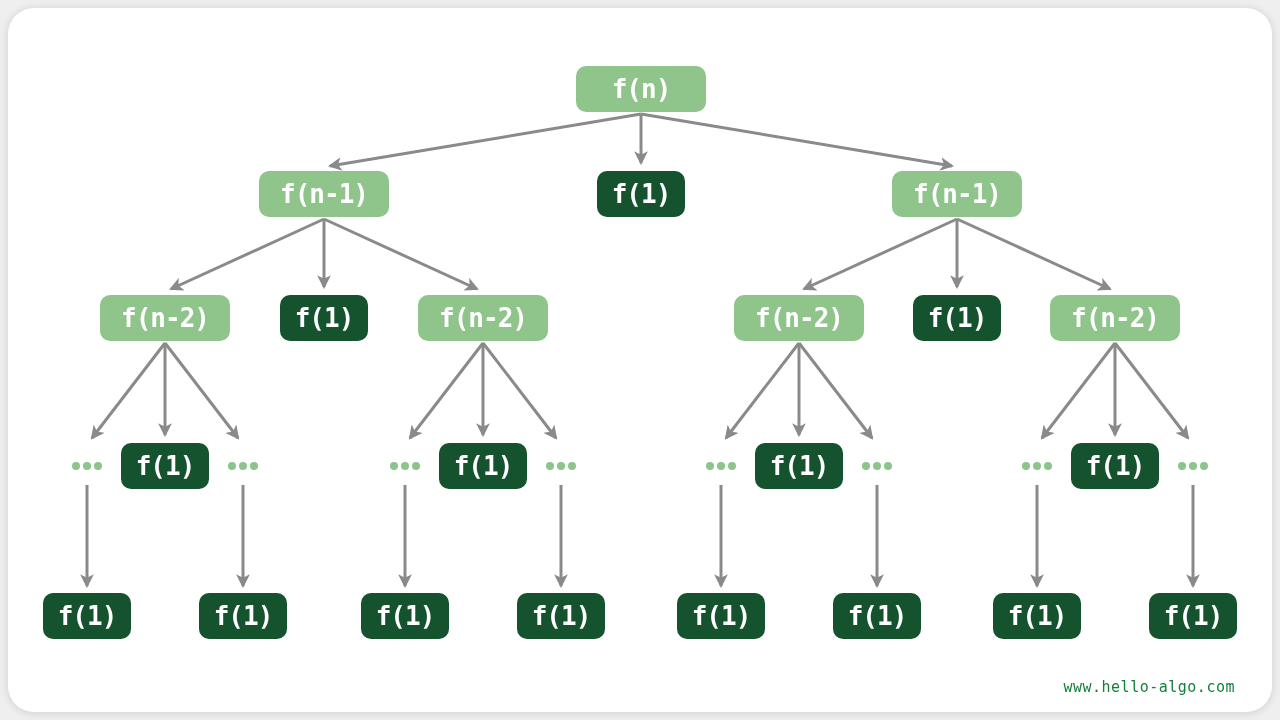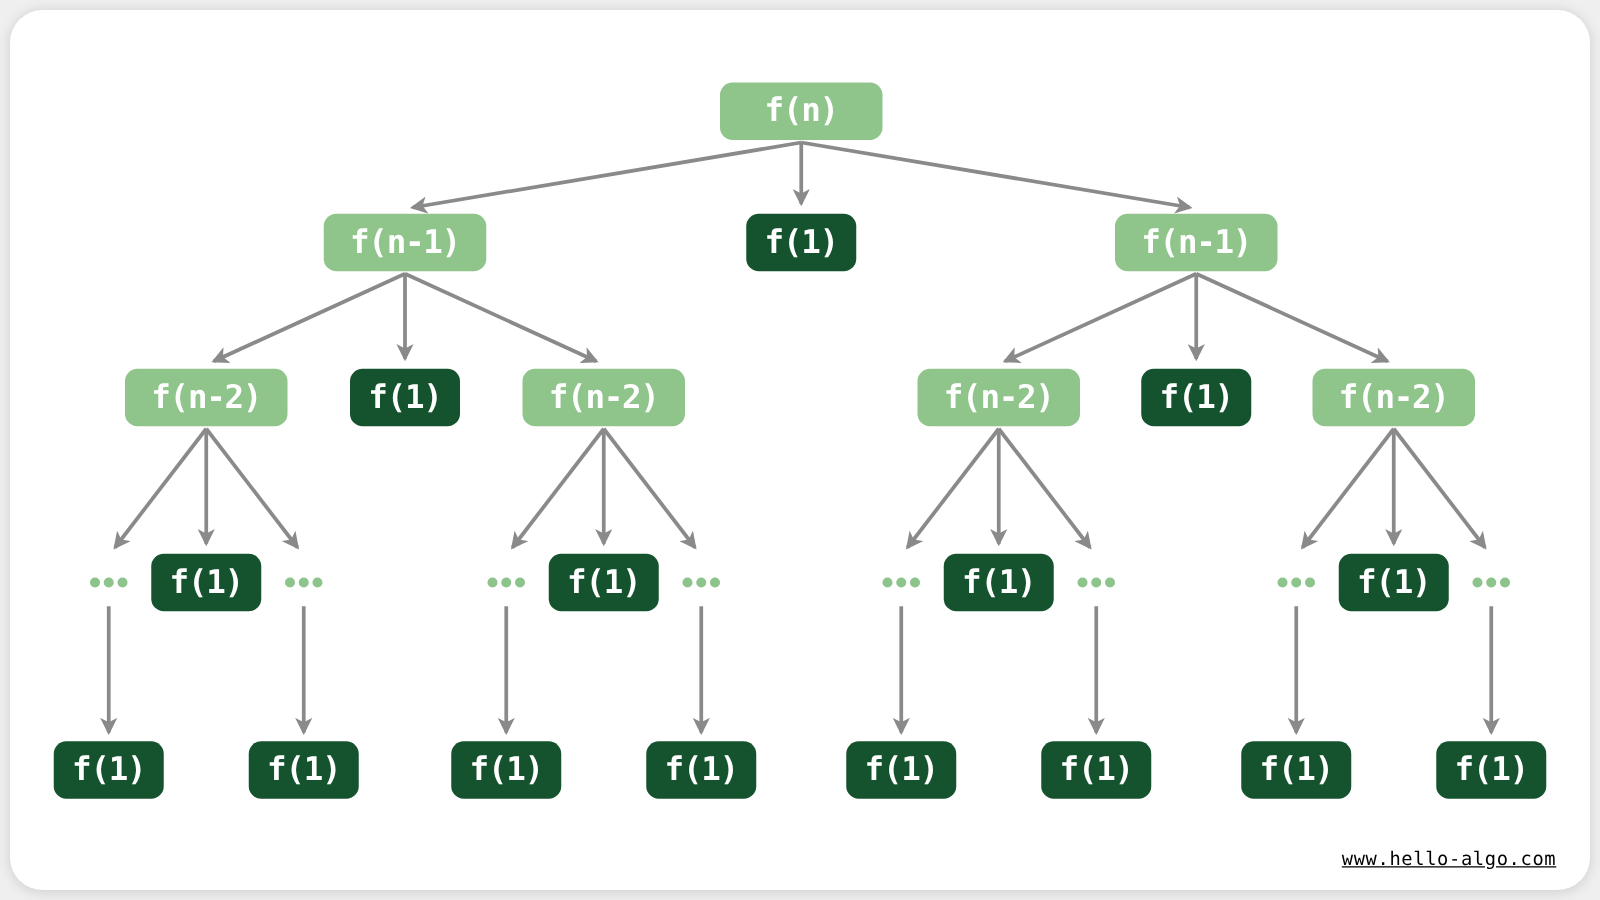--- a/index.html
+++ b/index.html
@@ -45,25 +45,24 @@
     align-items: center;
     justify-content: space-between;
   }
   .dot {
     width: 8px; height: 8px;
     border-radius: 50%;
     background: #8CC48C;
   }
   .watermark {
     position: absolute;
-    top: 678px; right: 35px;
+    top: 678px; right: 45px;
     font-size: 15px;
-    color: #000000;
+    color: #15803d;
     letter-spacing: 0.5px;
-    text-decoration: underline;
   }
 </style>
 </head>
 <body>
 
 <div class="stage">
   <div class="card"></div>
 
   <svg class="edges" viewBox="0 0 1280 720">
     <defs>

